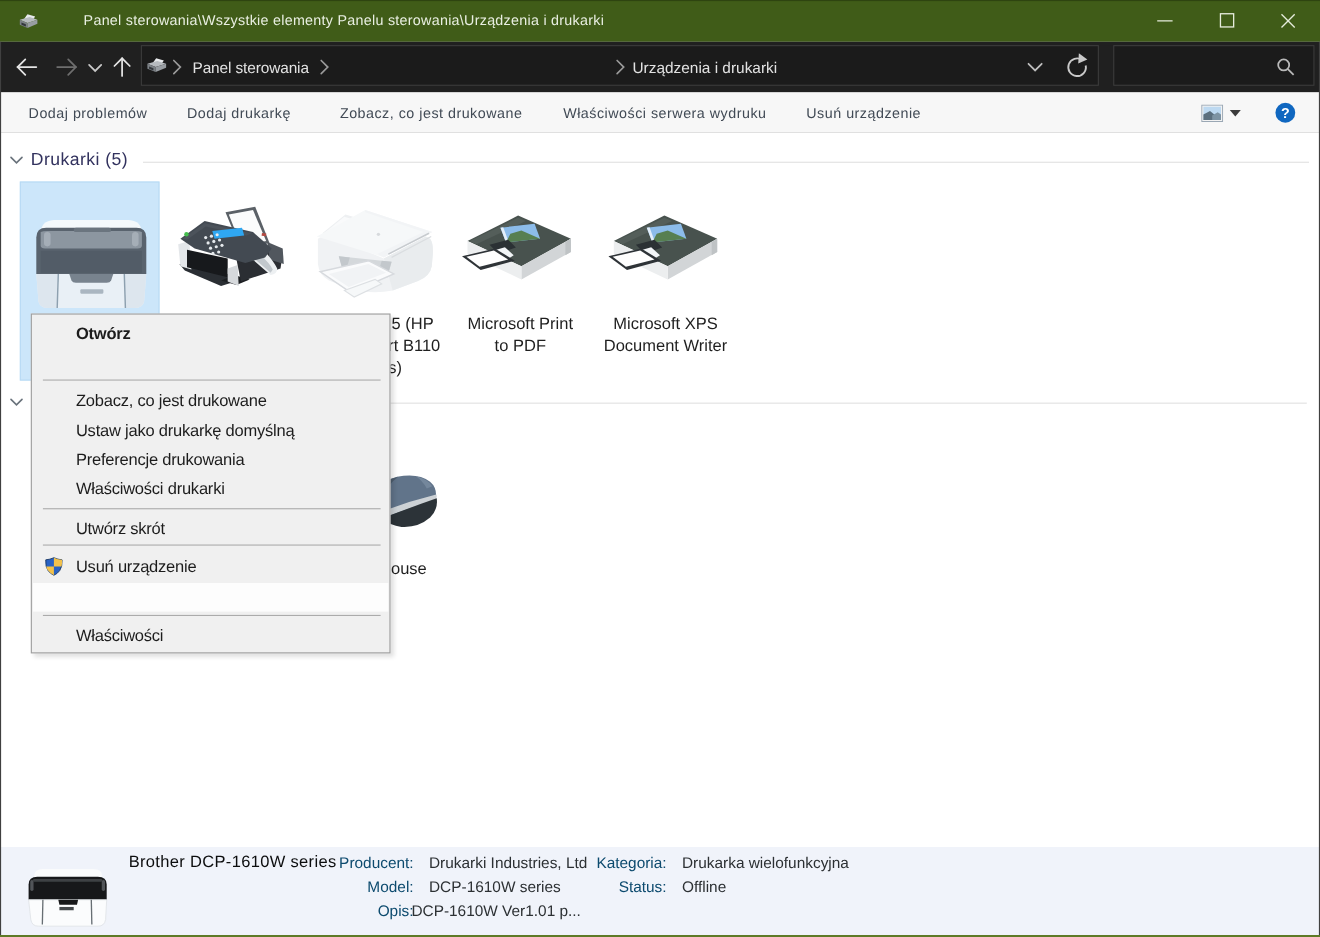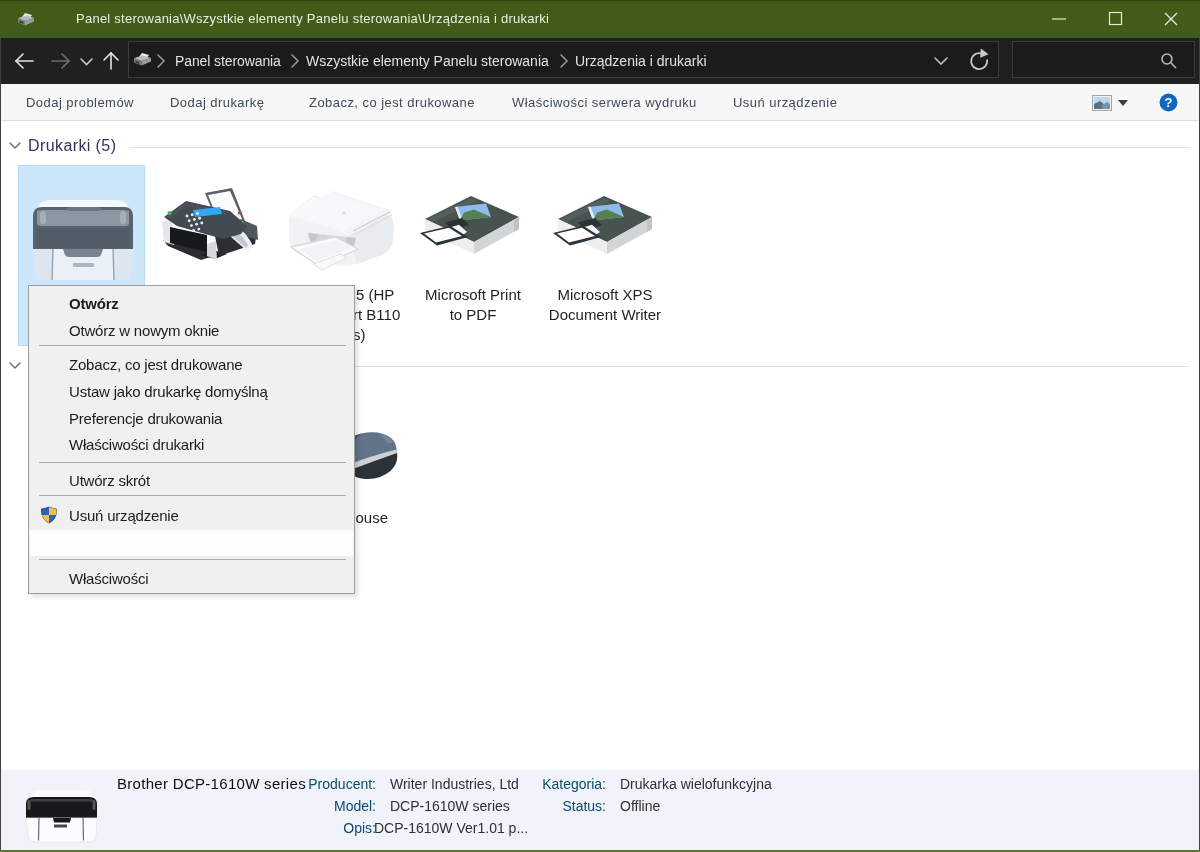--- a/index.html
+++ b/index.html
@@ -83,21 +83,20 @@
     <polygon points="2.5,9.5 6.5,11 6.5,13 2.5,11.5" fill="#33373b"></polygon>
   </svg></div>
   <svg class="abs" style="left:155px;top:38px;width:730px;height:46px;" viewBox="0 0 730 46">
     <g stroke="#9a9a9a" stroke-width="1.5" fill="none" stroke-linecap="round">
       <polyline points="3,17 9,23 3,29"></polyline>
       <polyline points="137,17 143,23 137,29"></polyline>
       <polyline points="406,17 412,23 406,29"></polyline>
     </g>
   </svg>
   <div class="abs" style="left:175px;top:38px;height:46px;line-height:47px;font-size:14px;letter-spacing:-.1px;color:#e2e2e2;white-space:pre;">Panel sterowania</div>
-  <div class="abs" style="left:306px;top:38px;height:46px;line-height:47px;font-size:14px;color:#e2e2e2;white-space:pre;">Wszystkie elementy Panelu sterowania</div>
   <div class="abs" style="left:575px;top:38px;height:46px;line-height:47px;font-size:14px;color:#e2e2e2;white-space:pre;">Urządzenia i drukarki</div>
   <svg class="abs" style="left:925px;top:38px;width:75px;height:46px;" viewBox="0 0 75 46">
     <polyline points="10,20 16,26 22,20" stroke="#bdbdbd" stroke-width="1.6" fill="none" stroke-linecap="round"></polyline>
     <g stroke="#c9c9c9" stroke-width="1.7" fill="none">
       <path d="M 58.8 16.6 A 8 8 0 1 0 62 21.5"></path>
     </g>
     <polygon points="55.8,10.5 63.5,16.2 55.2,19.8" fill="#c9c9c9"></polygon>
   </svg>
   <div class="navbox" style="left:1012px;width:183px;"></div>
   <svg class="abs" style="left:1155px;top:50px;width:30px;height:24px;" viewBox="0 0 30 24">
@@ -262,21 +261,20 @@
     <path d="M5 24 Q8 10 25 5.5 Q44 1.5 55 10 Q61 15 60.5 24 L16 43 Q7 38 5 24 Z" fill="#61748a"></path>
     <path d="M7 18 Q13 8 26 5.5 Q17 12 12 24 Z" fill="#4d5d6e"></path>
     <path d="M42 5 Q52 7 57 14 L52 16 Q48 9 42 5 Z" fill="#74879c"></path>
     <path d="M9 38 Q34 28 60.5 21.5 L61 26 Q36 34 12 43 Z" fill="#ccd1d5"></path>
     <path d="M12 43 Q38 33 61 25 Q62.5 35 55 42.5 Q44 52 29 51 Q18 50 12 43 Z" fill="#2c3338"></path>
   </svg></div>
   <div class="iconlabel" style="left:288px;top:508px;width:100px;text-align:right;">Mouse</div>
 
   <div class="abs" id="menu"></div>
   <div class="mi" style="top:290px;font-weight:bold;z-index:21;">Otwórz</div>
-  <div class="mi" style="top:317px;z-index:21;">Otwórz w nowym oknie</div>
   <div class="msep" style="top:345px;z-index:21;"></div>
   <div class="mi" style="top:351px;z-index:21;">Zobacz, co jest drukowane</div>
   <div class="mi" style="top:378px;z-index:21;">Ustaw jako drukarkę domyślną</div>
   <div class="mi" style="top:431px;z-index:21;">Właściwości drukarki</div>
   <div class="mi" style="top:405px;z-index:21;">Preferencje drukowania</div>
   <div class="msep" style="top:462px;z-index:21;"></div>
   <div class="mi" style="top:467px;z-index:21;">Utwórz skrót</div>
   <div class="msep" style="top:495px;z-index:21;"></div>
   <div class="mi" style="top:502px;z-index:21;">Usuń urządzenie</div>
   <div class="abs" id="shield" style="left:40px;top:506px;width:18px;height:18px;z-index:22;"><svg width="18" height="18" viewBox="0 0 17 17" preserveAspectRatio="none">
@@ -298,21 +296,21 @@
     <path d="M1 30 L72 30 L71 48 Q70 54 64 54 L10 54 Q4 54 3 48 Z" fill="#fbfcfd" stroke="#e0e4e7" stroke-width="0.8"></path>
     <path d="M28 30 L46 30 L45 34.5 L29 34.5 Z" fill="#17181a"></path>
     <line x1="14" y1="30" x2="13.5" y2="52.5" stroke="#676e73" stroke-width="1.2"></line>
     <line x1="58" y1="30" x2="58.5" y2="52.5" stroke="#676e73" stroke-width="1.2"></line>
     <rect x="29" y="36.5" width="13" height="3" fill="#44484b"></rect>
   </svg></div>
   <div class="abs" style="left:117px;top:775px;font-size:15px;letter-spacing:.3px;color:#0c0d0e;white-space:pre;">Brother DCP-1610W series</div>
   <div class="dlabel" style="left:276px;top:776px;width:100px;">Producent:</div>
   <div class="dlabel" style="left:276px;top:798px;width:100px;">Model:</div>
   <div class="dlabel" style="left:276px;top:820px;width:100px;">Opis:</div>
-  <div class="dvalue" style="left:390px;top:776px;">Writer Industries, Ltd</div>
+  <div class="dvalue" style="left:390px;top:776px;">Drukarki Industries, Ltd</div>
   <div class="dvalue" style="left:390px;top:798px;">DCP-1610W series</div>
   <div class="dvalue" style="left:374px;top:820px;">DCP-1610W Ver1.01 p...</div>
   <div class="dlabel" style="left:506px;top:776px;width:100px;">Kategoria:</div>
   <div class="dlabel" style="left:506px;top:798px;width:100px;">Status:</div>
   <div class="dvalue" style="left:620px;top:776px;">Drukarka wielofunkcyjna</div>
   <div class="dvalue" style="left:620px;top:798px;">Offline</div>
 
   <div class="abs" id="bl"></div>
   <div class="abs" id="br"></div>
   <div class="abs" id="bb"></div>

